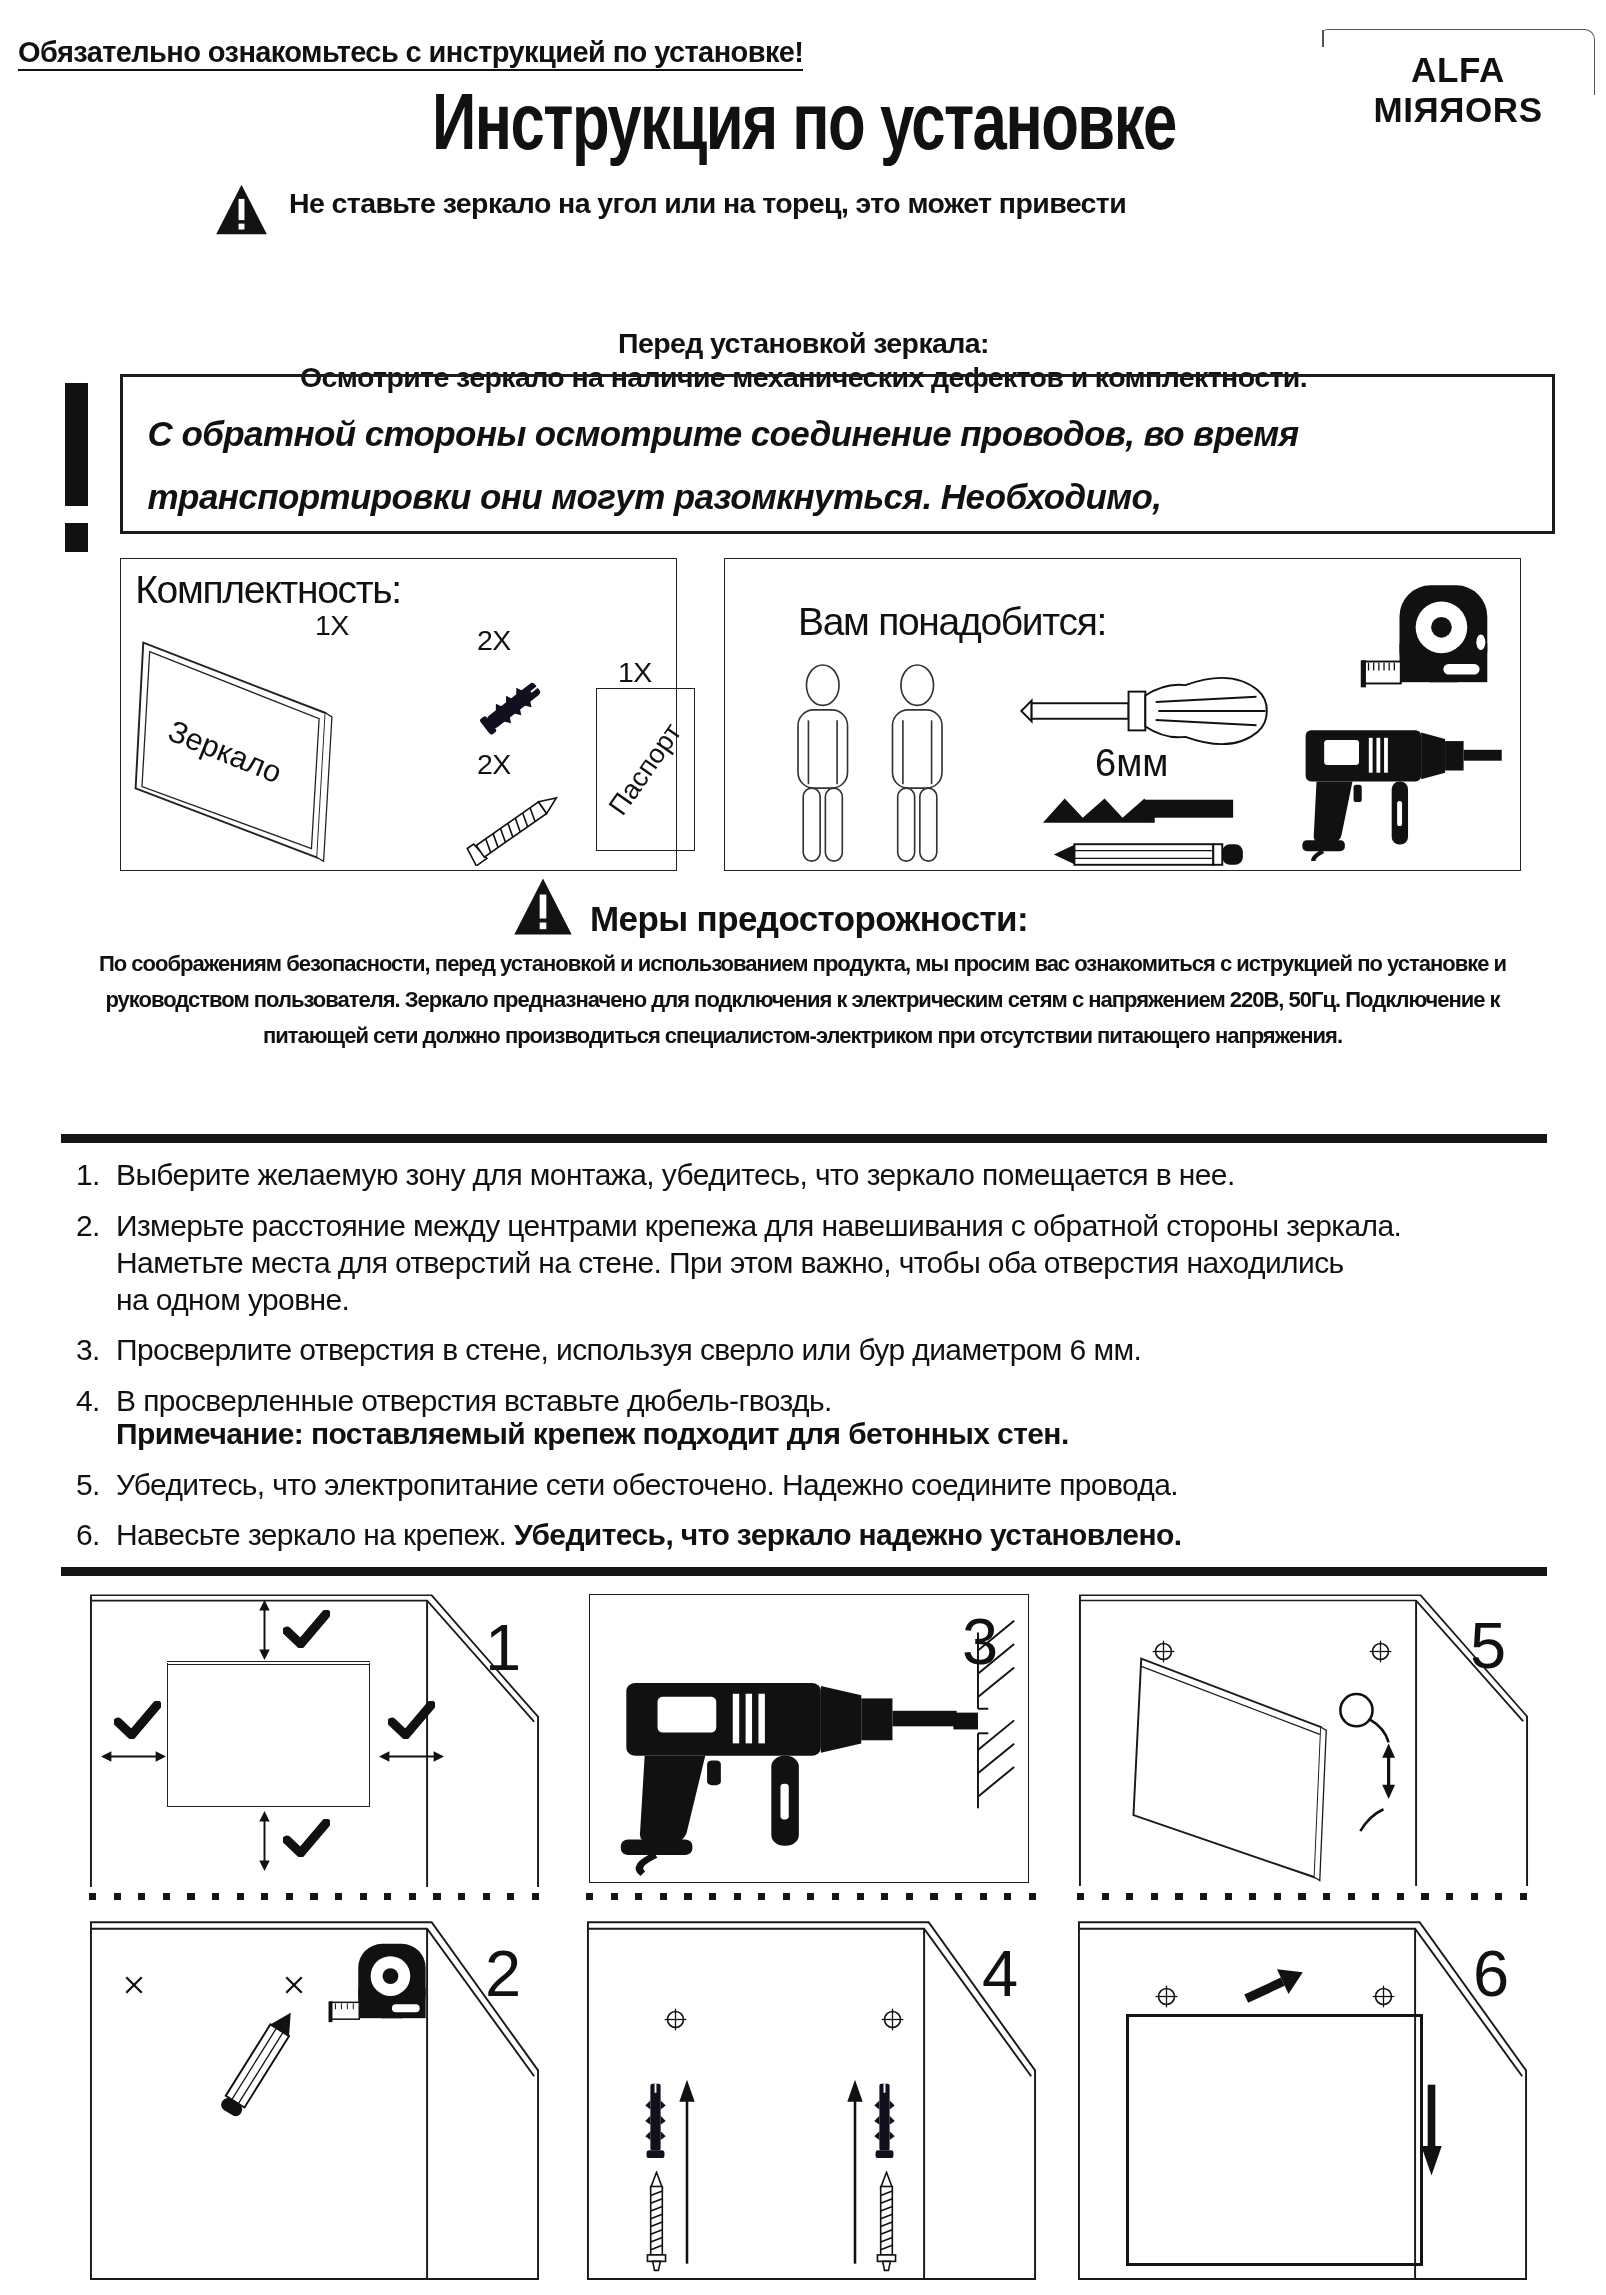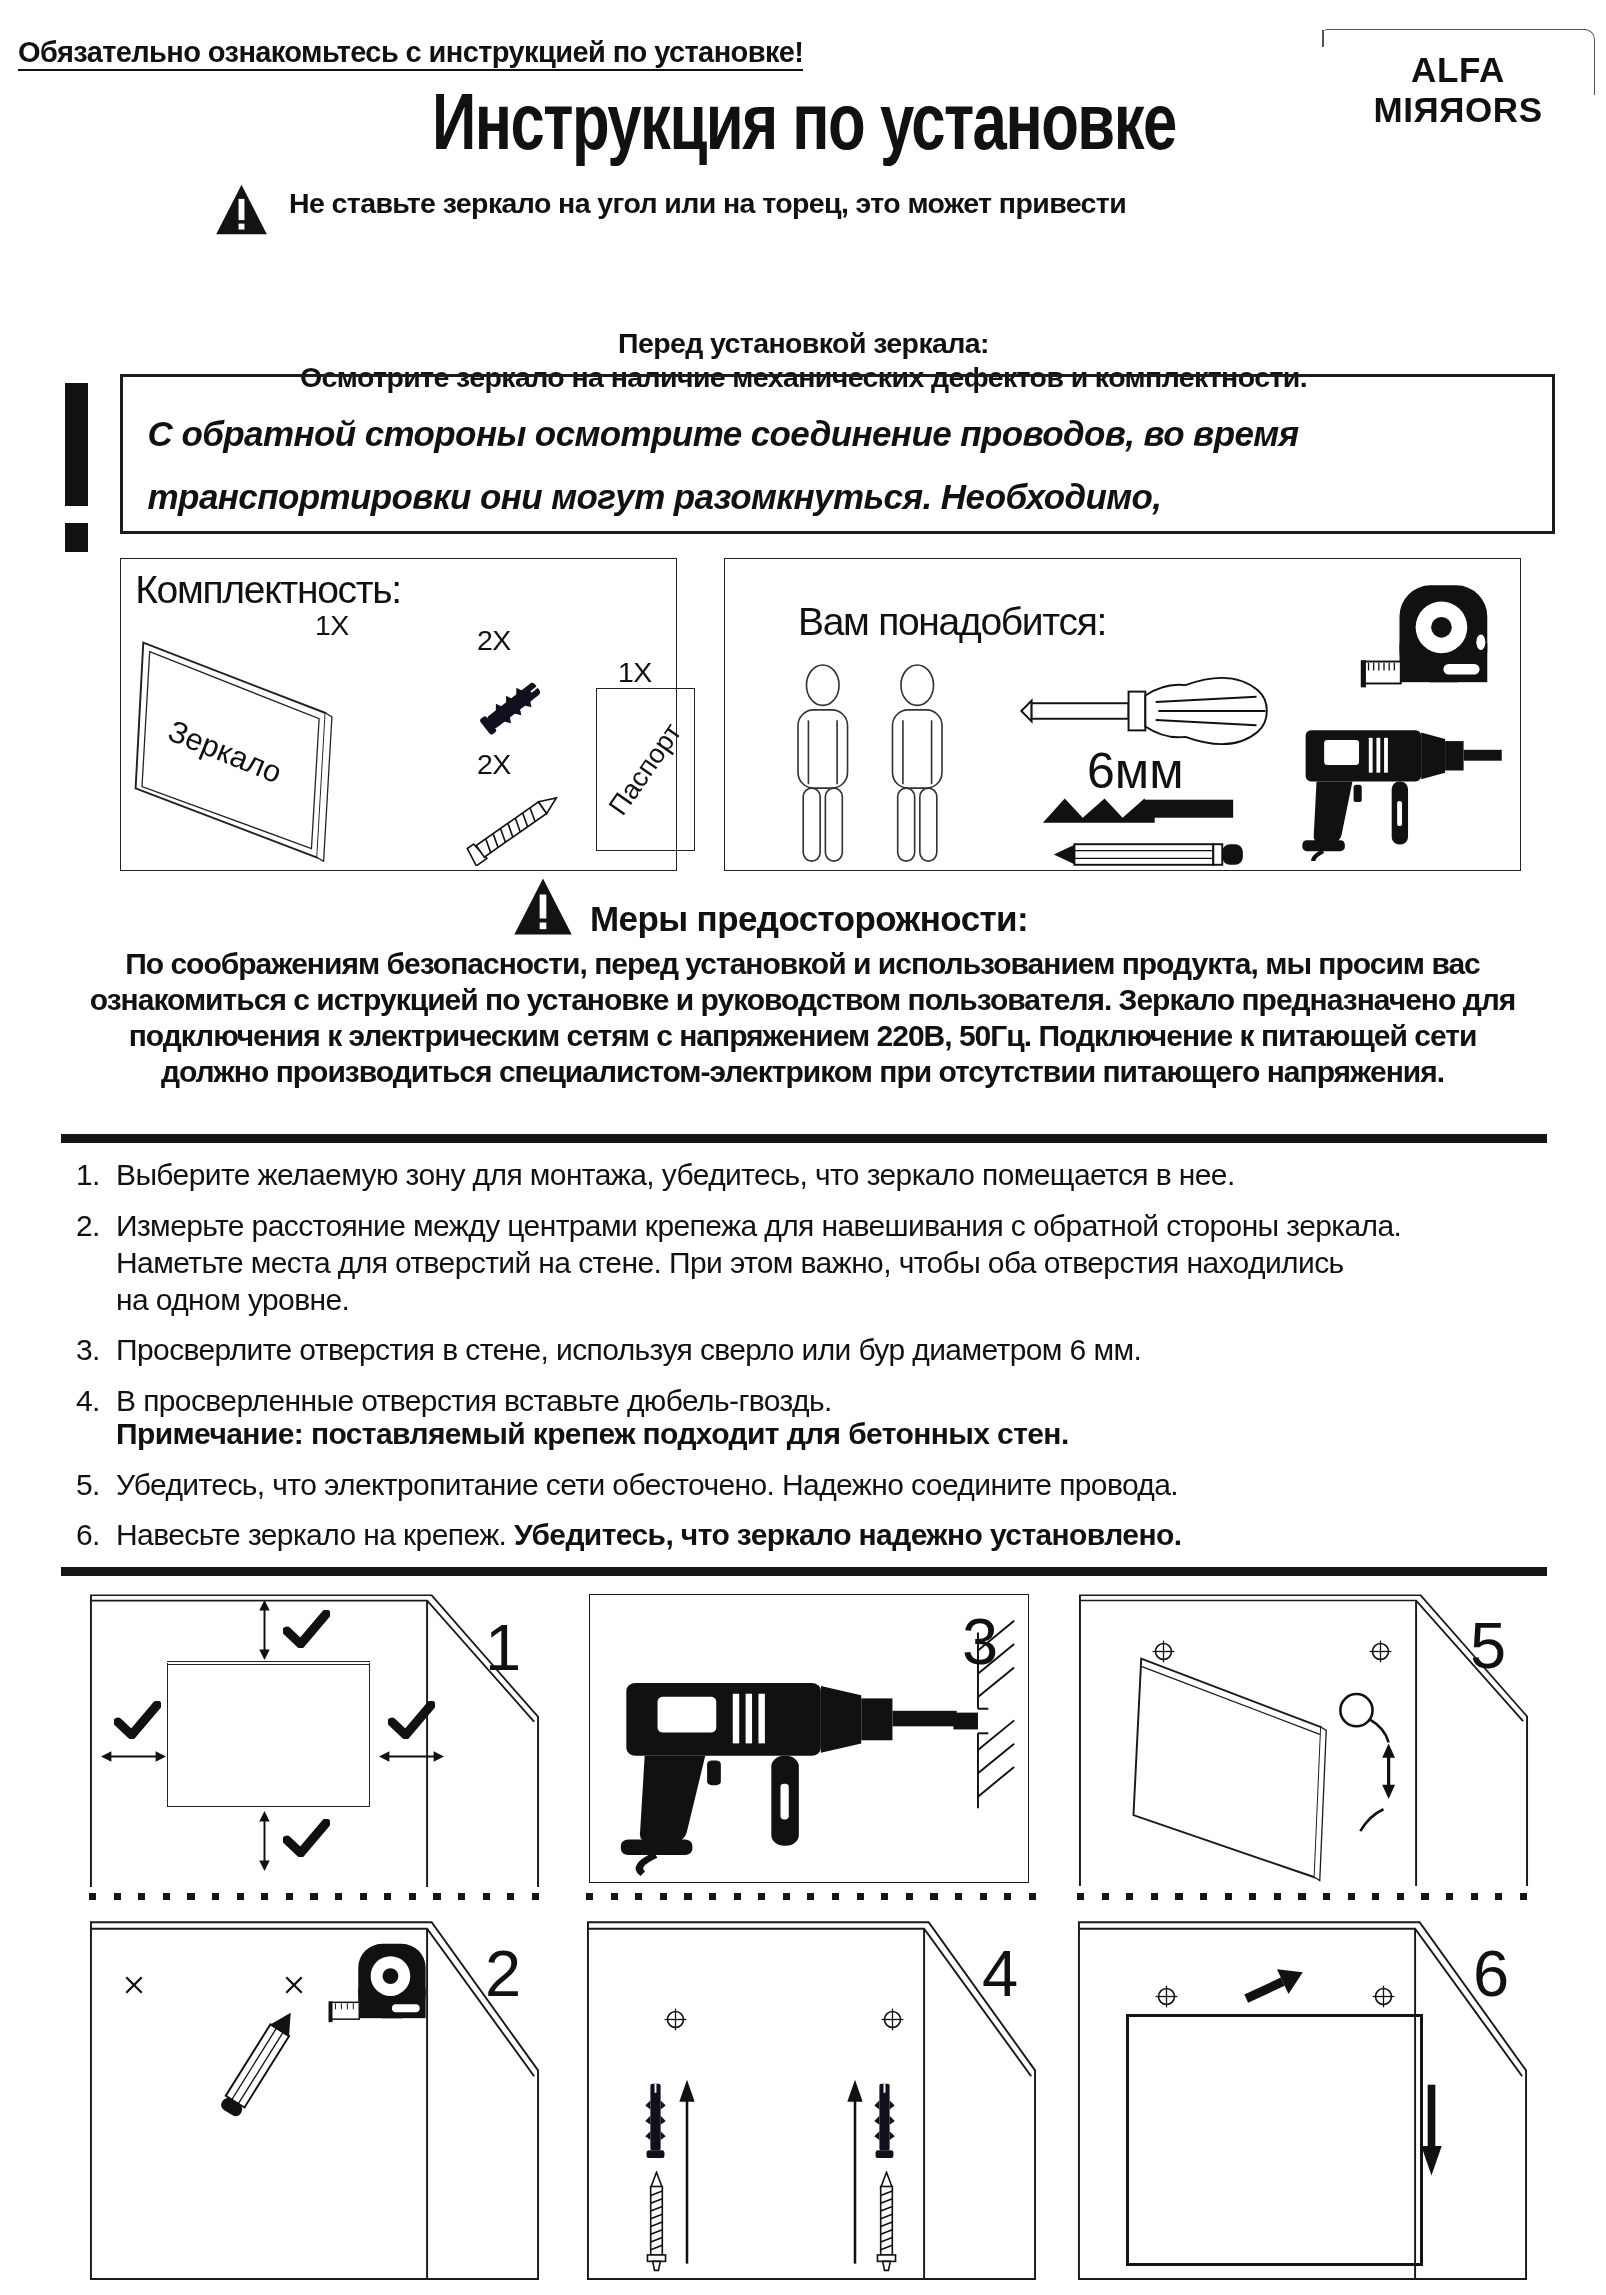--- a/index.html
+++ b/index.html
@@ -27,21 +27,21 @@
   
   .kit-box{left:120px;top:558px;width:555px;height:311px;border:1.9px solid #222;}
   .tools-box{left:724px;top:558px;width:795px;height:311px;border:1.9px solid #222;}
   .box-title{font-size:39px;letter-spacing:-1.3px;}
   .qty{font-size:28.5px;letter-spacing:-0.6px;}
   .passport-card{border:1.9px solid #222;}
   .passport-label{width:100%;height:100%;display:flex;align-items:center;justify-content:center;
                   transform:rotate(-55deg);font-size:27px;}
   
   .prec-head{left:590px;top:899px;font-size:35px;font-weight:bold;letter-spacing:-0.6px;}
-  .prec-text{left:84px;top:946px;width:1437px;text-align:center;font-size:30px;font-weight:bold;
+  .prec-text{left:84px;top:946px;width:1437px;text-align:center;font-size:22px;font-weight:bold;
              line-height:36px;letter-spacing:-1px;}
   .rule{left:61px;width:1486px;height:9px;background:#151515;}
   
   .steps{left:76px;top:1156px;width:1476px;}
   .step{display:flex;margin-bottom:13.6px;}
   .snum{width:40px;flex:none;font-size:30px;line-height:37px;letter-spacing:-0.6px;}
   .stext{flex:1;font-size:30px;line-height:37px;letter-spacing:-0.6px;}
   .note{margin:-9px 0 13.6px 40px;font-size:30px;line-height:37px;font-weight:bold;letter-spacing:-0.6px;}
   
   .panel{position:absolute;}
@@ -169,21 +169,21 @@
       <ellipse cx="186" cy="118" rx="7" ry="12" fill="#fff"></ellipse>
       <rect x="4" y="148" width="58" height="34" fill="#fff" stroke="#111" stroke-width="3"></rect>
       <line x1="12" y1="150" x2="12" y2="162" stroke="#111" stroke-width="2"></line>
       <line x1="20" y1="150" x2="20" y2="162" stroke="#111" stroke-width="2"></line>
       <line x1="28" y1="150" x2="28" y2="162" stroke="#111" stroke-width="2"></line>
       <line x1="36" y1="150" x2="36" y2="162" stroke="#111" stroke-width="2"></line>
       <line x1="44" y1="150" x2="44" y2="162" stroke="#111" stroke-width="2"></line>
       <line x1="52" y1="150" x2="52" y2="162" stroke="#111" stroke-width="2"></line>
       <rect x="0" y="146" width="8" height="42" fill="#111"></rect>
     </svg>
-    <div class="abs" style="left:362px;top:183px;font-size:50px">6мм</div>
+    <div class="abs" style="left:370px;top:183px;font-size:38px">6мм</div>
     <svg class="abs" style="left:316px;top:233px" width="194" height="36" viewBox="0 0 300 56">
       <polygon points="2,48 36,10 64,40 98,10 126,40 160,10 176,40 176,48" fill="#111"></polygon>
       <rect x="160" y="12" width="138" height="28" fill="#111"></rect>
     </svg>
     <svg class="abs" style="left:327px;top:282px" width="194" height="27" viewBox="0 0 300 42">
       <polygon points="2,21 34,6 34,36" fill="#111"></polygon>
       <rect x="34" y="5" width="216" height="32" fill="#fff" stroke="#111" stroke-width="3"></rect>
       <line x1="34" y1="15" x2="250" y2="15" stroke="#111" stroke-width="2"></line>
       <line x1="34" y1="27" x2="250" y2="27" stroke="#111" stroke-width="2"></line>
       <rect x="250" y="5" width="14" height="32" fill="#fff" stroke="#111" stroke-width="3"></rect>

